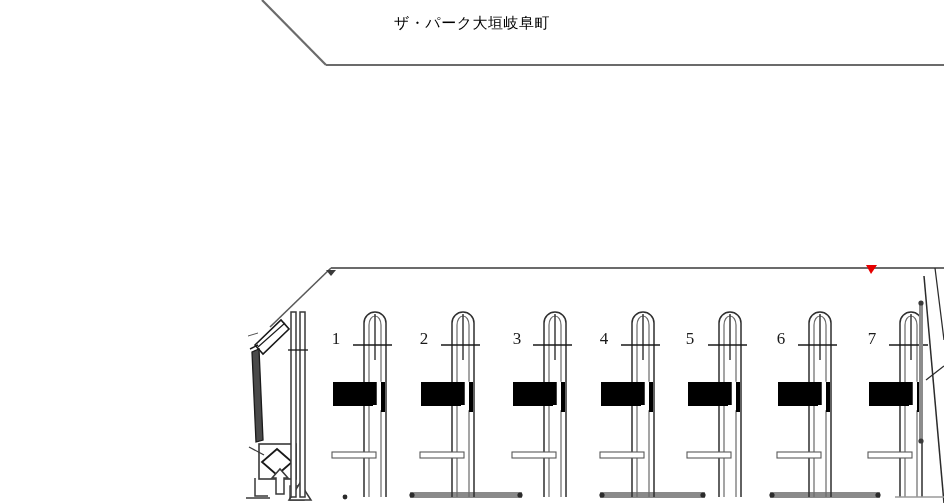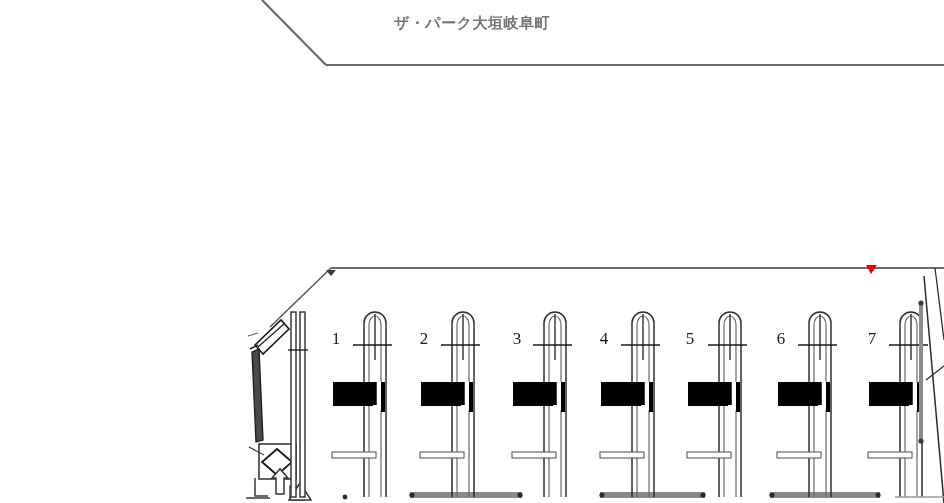--- a/index.html
+++ b/index.html
@@ -20,22 +20,22 @@
   }
   
   #site-title {
     position: absolute;
     left: 0;
     top: 14px;
     width: 944px;
     text-align: center;
     font-family: "DejaVu Sans", "Liberation Sans", sans-serif;
     font-size: 15px;
-    font-weight: bold;
-    color: #737373;
+    font-weight: normal;
+    color: #000000;
     letter-spacing: 0.5px;
     white-space: nowrap;
   }
   
   #drawing {
     position: absolute;
     left: 0;
     top: 0;
     width: 944px;
     height: 503px;

